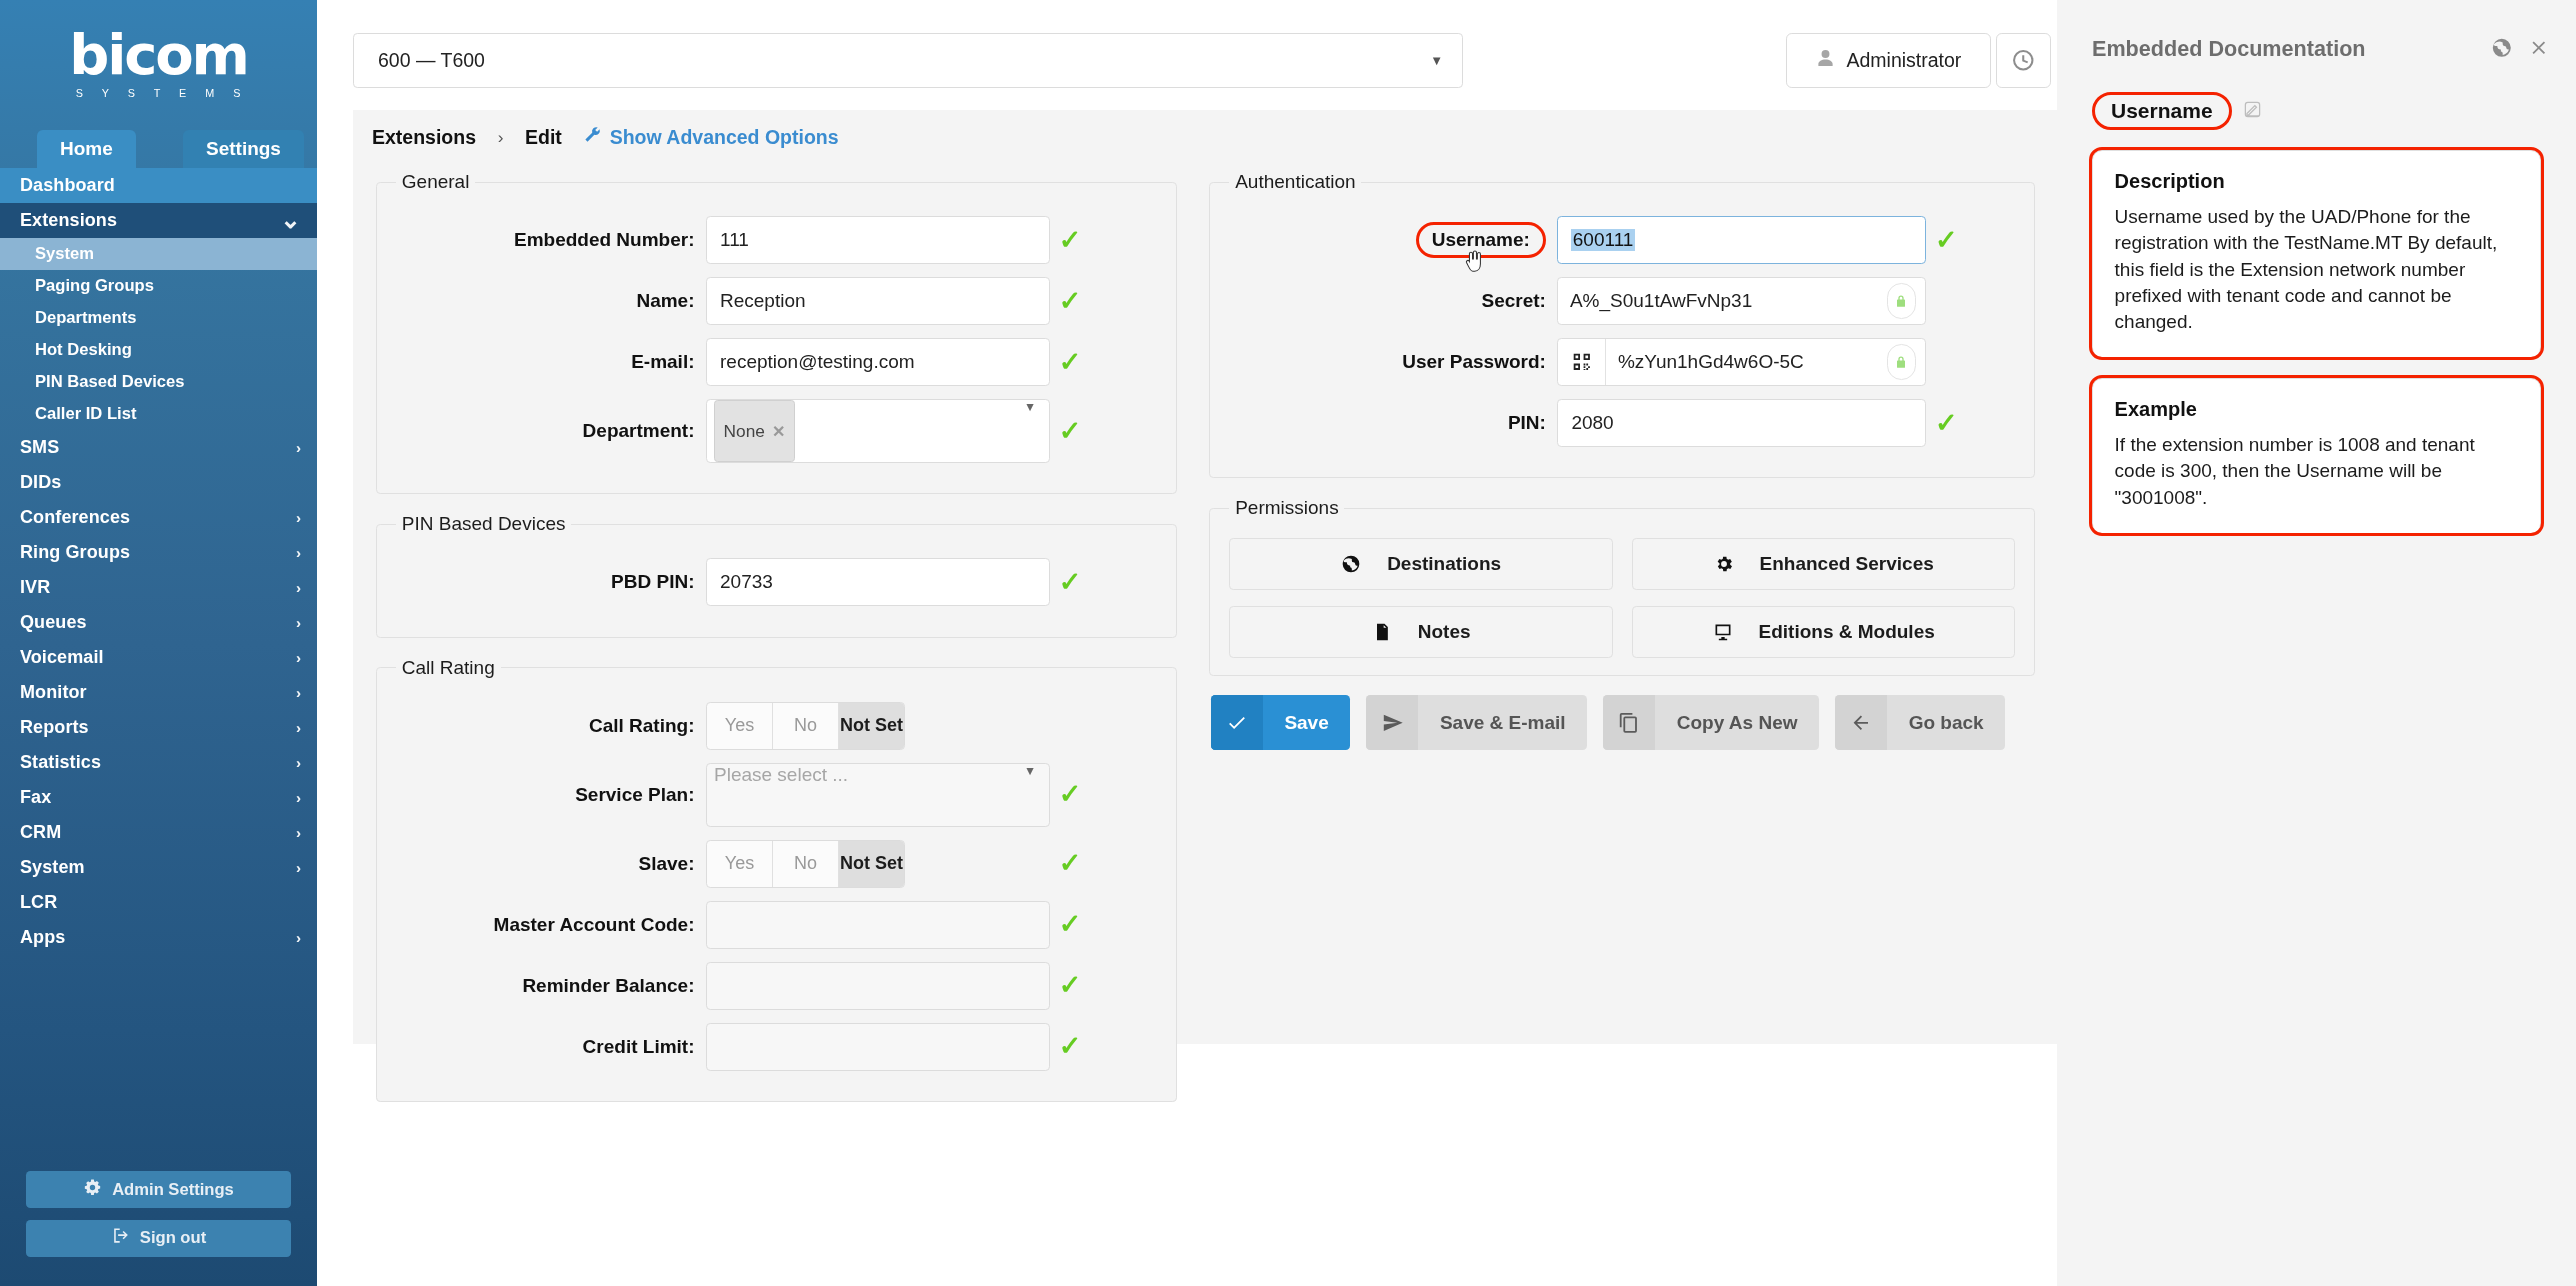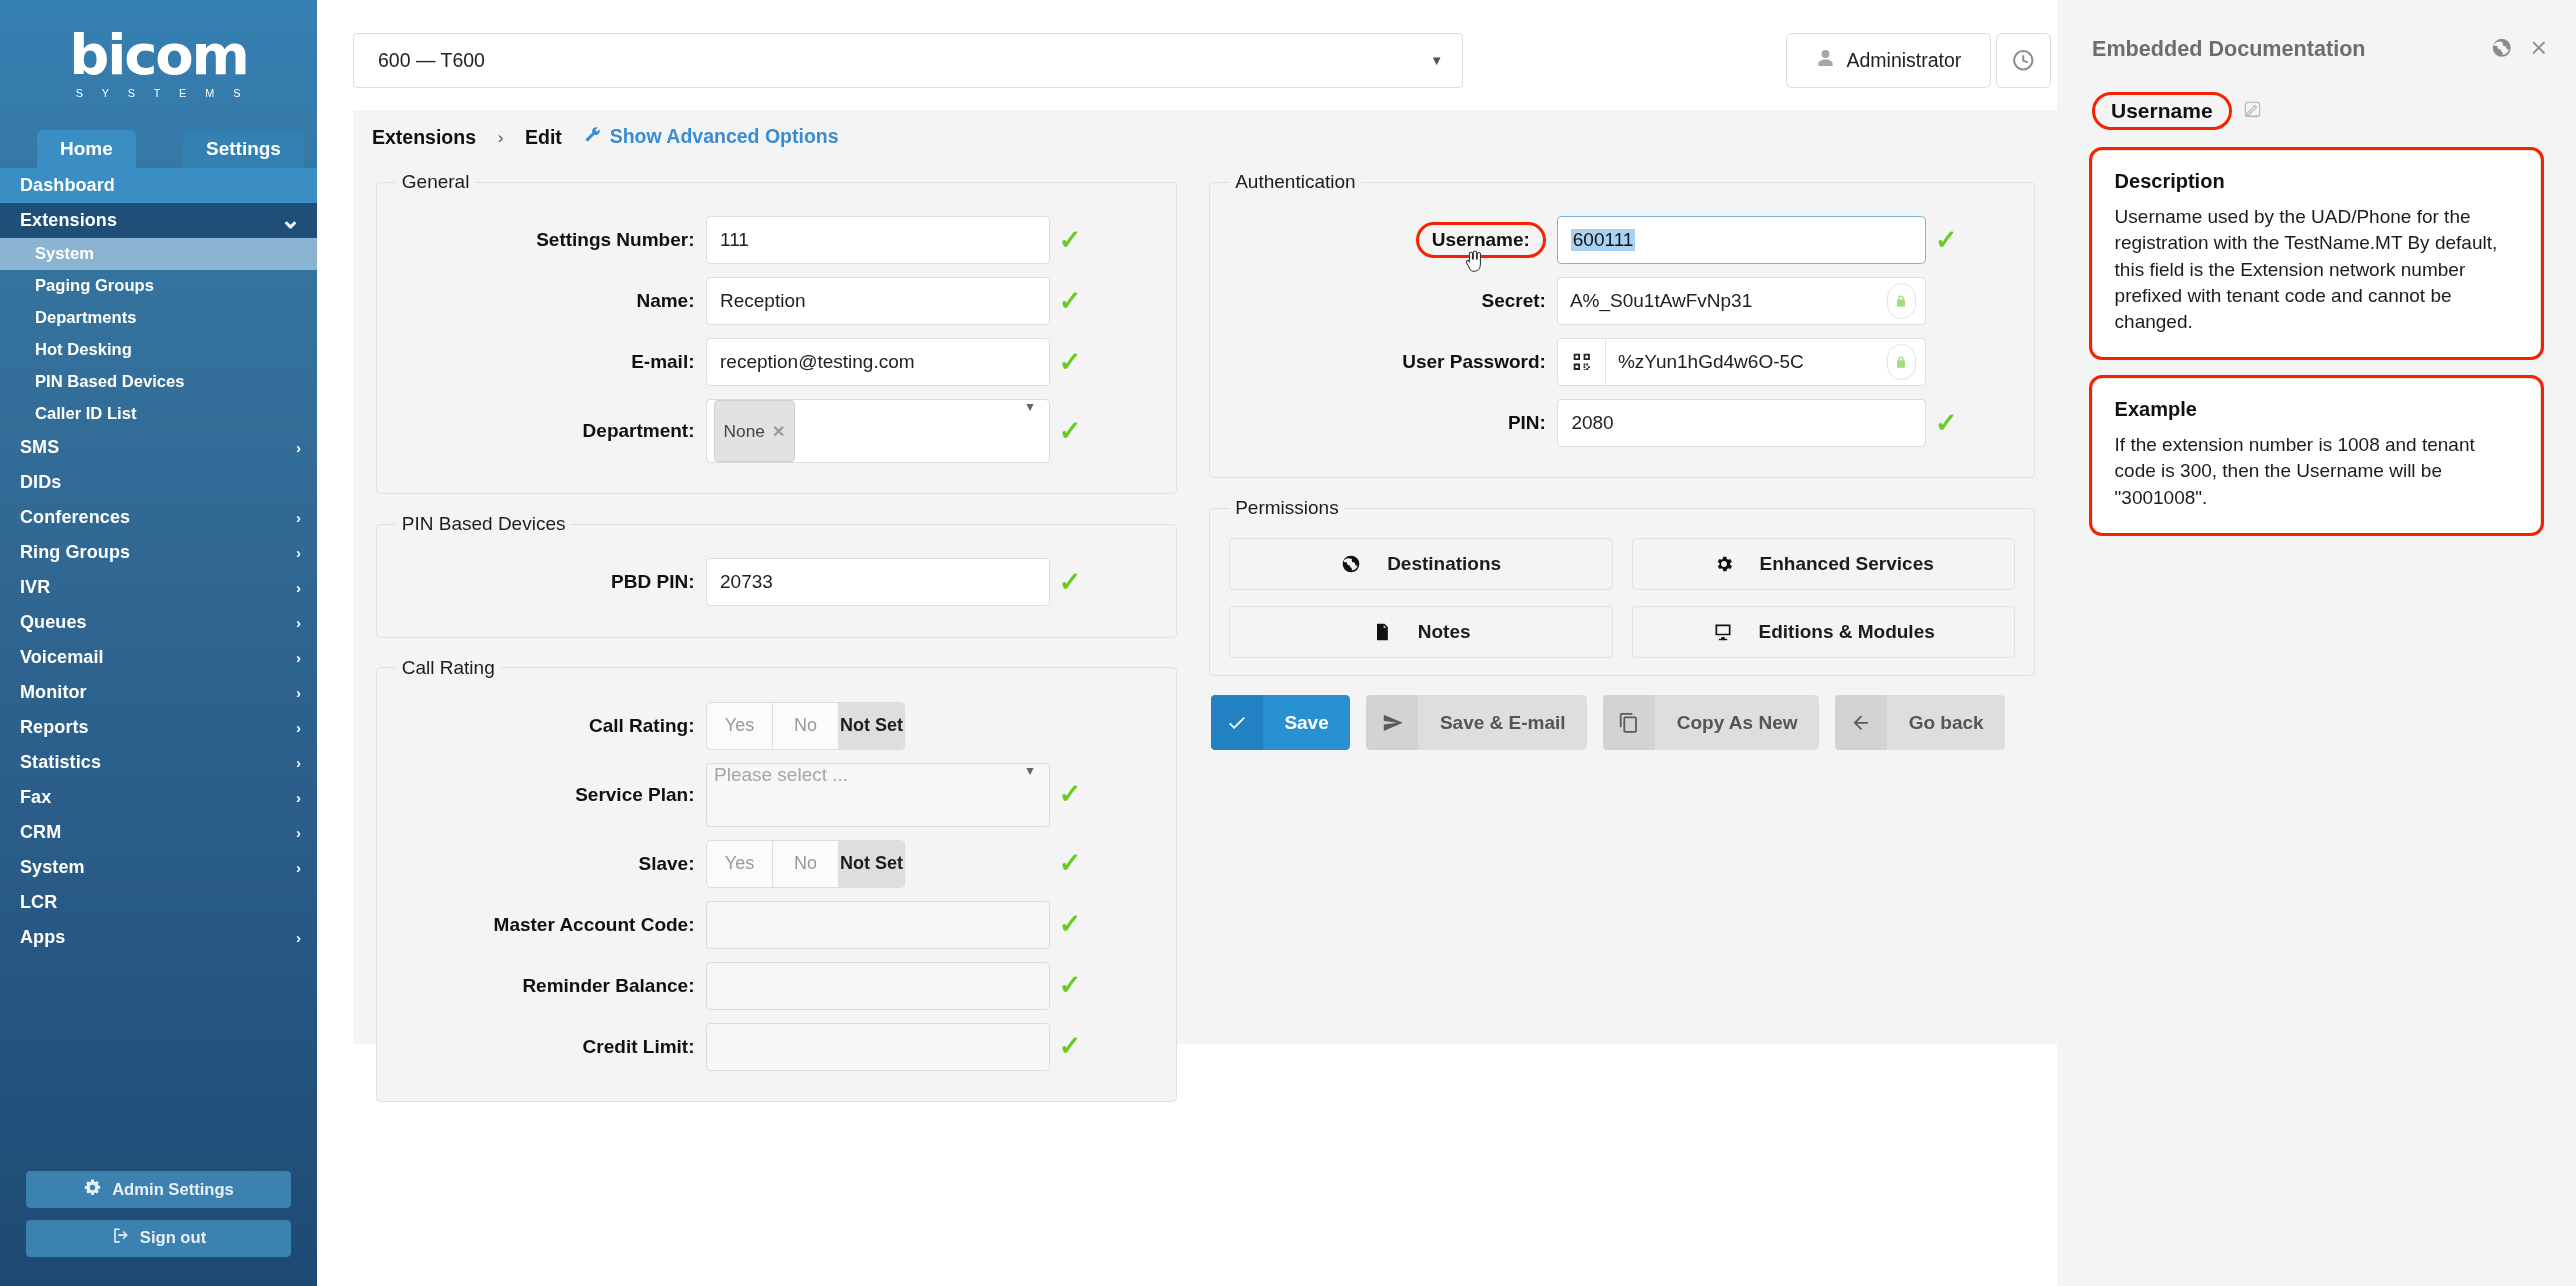--- a/index.html
+++ b/index.html
@@ -92,21 +92,21 @@
   .main {
     position: absolute; left: 353px; top: 110px; width: 1704px; height: 934px;
     background: #f4f4f4;
   }
   .crumbs {
     height: 54px; display: flex; align-items: center; padding-left: 19px; gap: 21.6px;
   }
   .crumb-txt { font-size: 19.5px; font-weight: 700; color: #111; }
   .crumb-sep { font-size: 17.3px; color: #555; font-weight: 400; }
   .adv-link {
-    display: flex; align-items: flex-start; gap: 7.2px; color: #3a8cd0;
+    display: flex; align-items: center; gap: 7.2px; color: #3a8cd0;
     font-size: 19.5px; font-weight: 700; cursor: pointer;
   }
   .adv-link svg { width: 19px; height: 19px; fill: #3a8cd0; }
 
   .cols { display: flex; gap: 32px; padding: 7.2px 21.6px 0 23px; }
   .col-l { width: 814px; }
   .col-r { width: 839px; }
 
   fieldset {
     border: 0.7px solid #e0e0e0; border-radius: 4.3px; padding: 10px 19px 17.3px 19px;
@@ -420,21 +420,21 @@
     </div>
 
     <div class="cols">
 
       <div class="col-l">
 
         <fieldset>
           <legend>General</legend>
 
           <div class="frow">
-            <div class="flabel flabel-l">Settings Number:</div>
+            <div class="flabel flabel-l">Embedded Number:</div>
             <div class="fctrl fctrl-l"><input class="finput" value="111" style=""></div>
             <div class="tick">✓</div>
           </div>
 
           <div class="frow">
             <div class="flabel flabel-l">Name:</div>
             <div class="fctrl fctrl-l"><input class="finput" value="Reception" style=""></div>
             <div class="tick">✓</div>
           </div>
 

